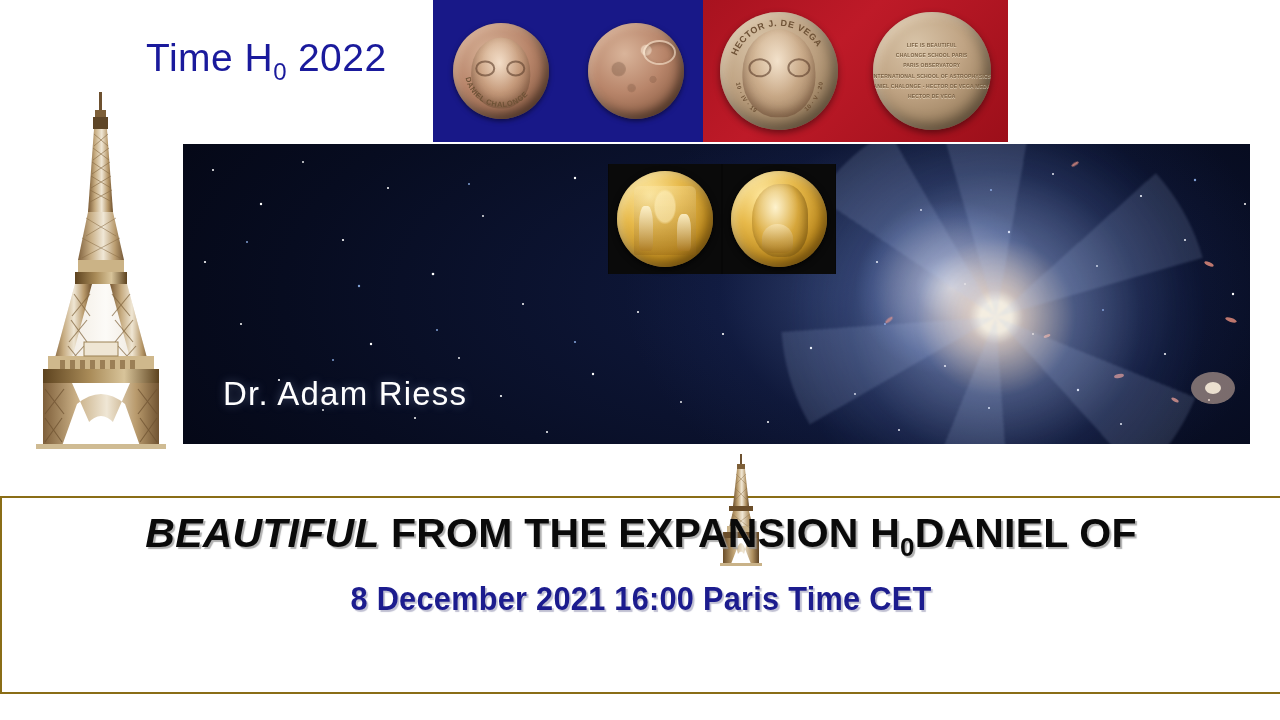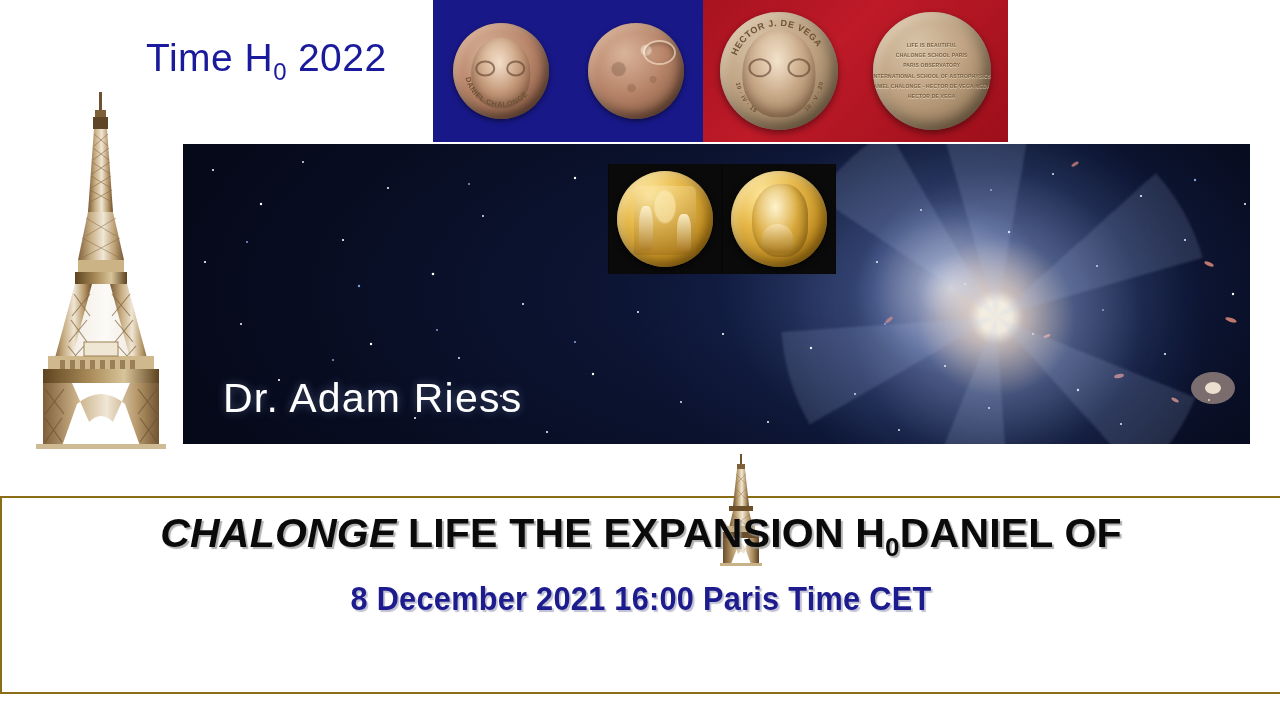--- a/index.html
+++ b/index.html
@@ -255,21 +255,21 @@
     width:56%; height:40%;
     border-radius:50% 50% 30% 30%;
     background: linear-gradient(180deg, rgba(255,240,200,.5), rgba(150,105,25,.5));
   }
   #riess-name {
     position:absolute;
     left: 40px;
     top: 231px;
     color:#ffffff;
     font-family:"Liberation Sans", sans-serif;
-    font-size: 41px;
+    font-size: 33px;
     letter-spacing: 1.2px;
     text-shadow: 0 0 10px rgba(180,200,255,.35);
     white-space:nowrap;
   }
 
   
   #caption-box {
     position:absolute;
     left: 0px;
     top: 496px;
@@ -585,17 +585,17 @@
       <line x1="28" y1="24" x2="38" y2="34"></line>
         <line x1="38" y1="24" x2="28" y2="34"></line>
       <line x1="27" y1="38" x2="39" y2="50"></line>
         <line x1="39" y1="38" x2="27" y2="50"></line>
       <line x1="24" y1="64" x2="42" y2="78"></line>
         <line x1="42" y1="64" x2="24" y2="78"></line>
     </g>
   </svg>
 
   <h1 id="talk-title">
-    <span class="ital">CHALONGE</span><span> LIFE THE EXPANSION H</span><span class="h0sub">0</span><span>DANIEL OF</span><br>
+    <span class="ital">BEAUTIFUL</span><span> FROM THE EXPANSION H</span><span class="h0sub">0</span><span>DANIEL OF</span><br>
   </h1>
 
   <p id="talk-datetime">8 December 2021 16:00 Paris Time CET</p>
 </div>
 
 </body></html>

